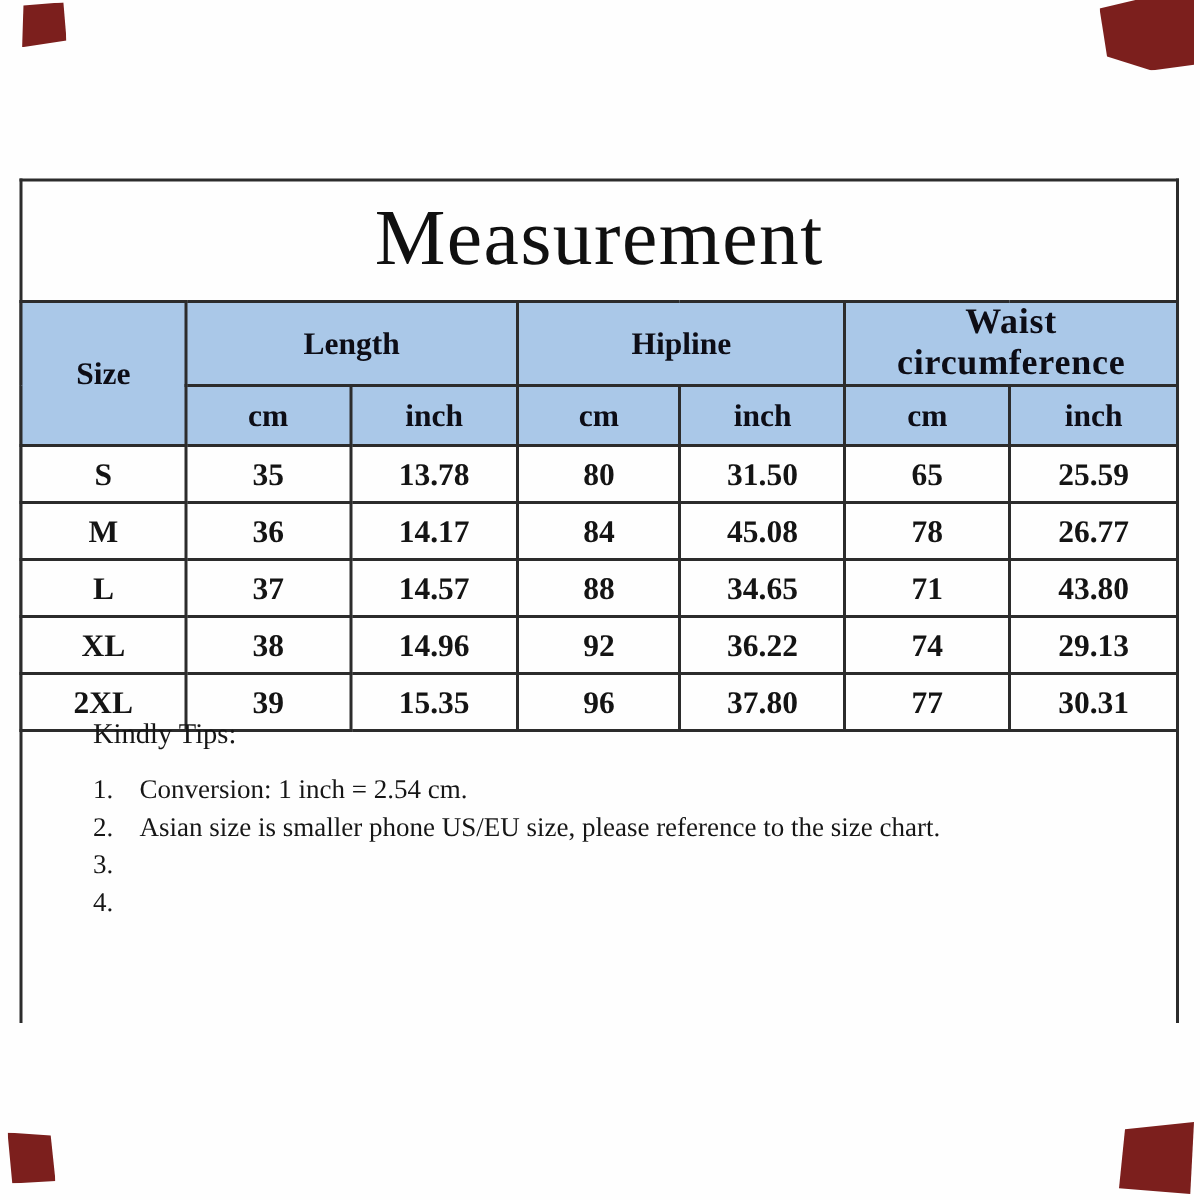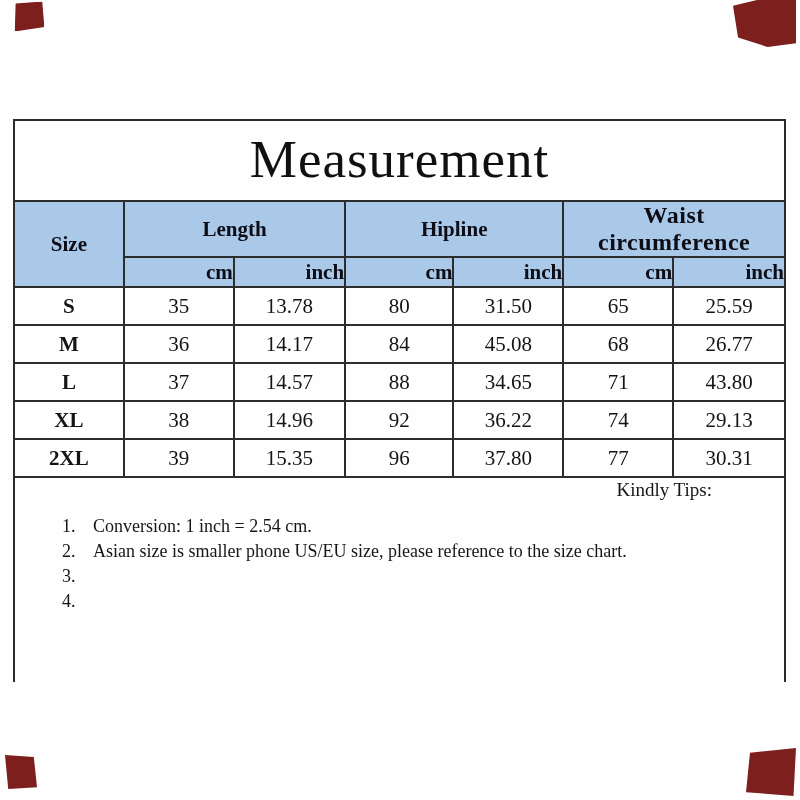--- a/index.html
+++ b/index.html
@@ -59,45 +59,44 @@
     vertical-align: middle;
     padding: 0;
   }
   .size-table thead th {
     background: var(--header-blue, #aac8e8);
     font-weight: bold;
     font-size: 21px;
     color: #0d0d16;
   }
   .size-table thead tr.group-row th { height: 36px; }
-  .size-table thead tr.unit-row  th { height: 30px; text-align: right; }
+  .size-table thead tr.unit-row  th { height: 40px; }
   .size-table thead th.waist { font-size: 24px; letter-spacing: 0.5px; }
   .size-table tbody tr { height: 38px; }
   .size-table tbody th {
     font-weight: bold;
     font-size: 21px;
     background: #fefefe;
   }
   .size-table tbody td {
-    font-weight: normal;
+    font-weight: bold;
     font-size: 21px;
     background: #fefefe;
   }
 
   .tips {
     position: absolute;
     left: 62px; top: 479px;
     width: 650px;
     font-size: 18px;
     color: #161616;
   }
   .tips-heading {
     font-size: 19px;
     margin-bottom: 13px;
-    text-align: right;
   }
   .tip-row { display: flex; align-items: flex-start; line-height: 25px; }
   .tip-num  { width: 31px; flex: 0 0 31px; }
   .tip-text { width: 572px; }
 </style>
 </head>
 <body style="--header-blue: #aac8e8; --border-dark: #2c2c2c; --corner-red: #7c1f1d;">
 
 <div class="corner tl"></div>
 <div class="corner tr"></div>
@@ -143,21 +142,21 @@
       <td>31.50</td>
       <td>65</td>
       <td>25.59</td>
     </tr>
     <tr>
       <th>M</th>
       <td>36</td>
       <td>14.17</td>
       <td>84</td>
       <td>45.08</td>
-      <td>68</td>
+      <td>78</td>
       <td>26.77</td>
     </tr>
     <tr>
       <th>L</th>
       <td>37</td>
       <td>14.57</td>
       <td>88</td>
       <td>34.65</td>
       <td>71</td>
       <td>43.80</td>

